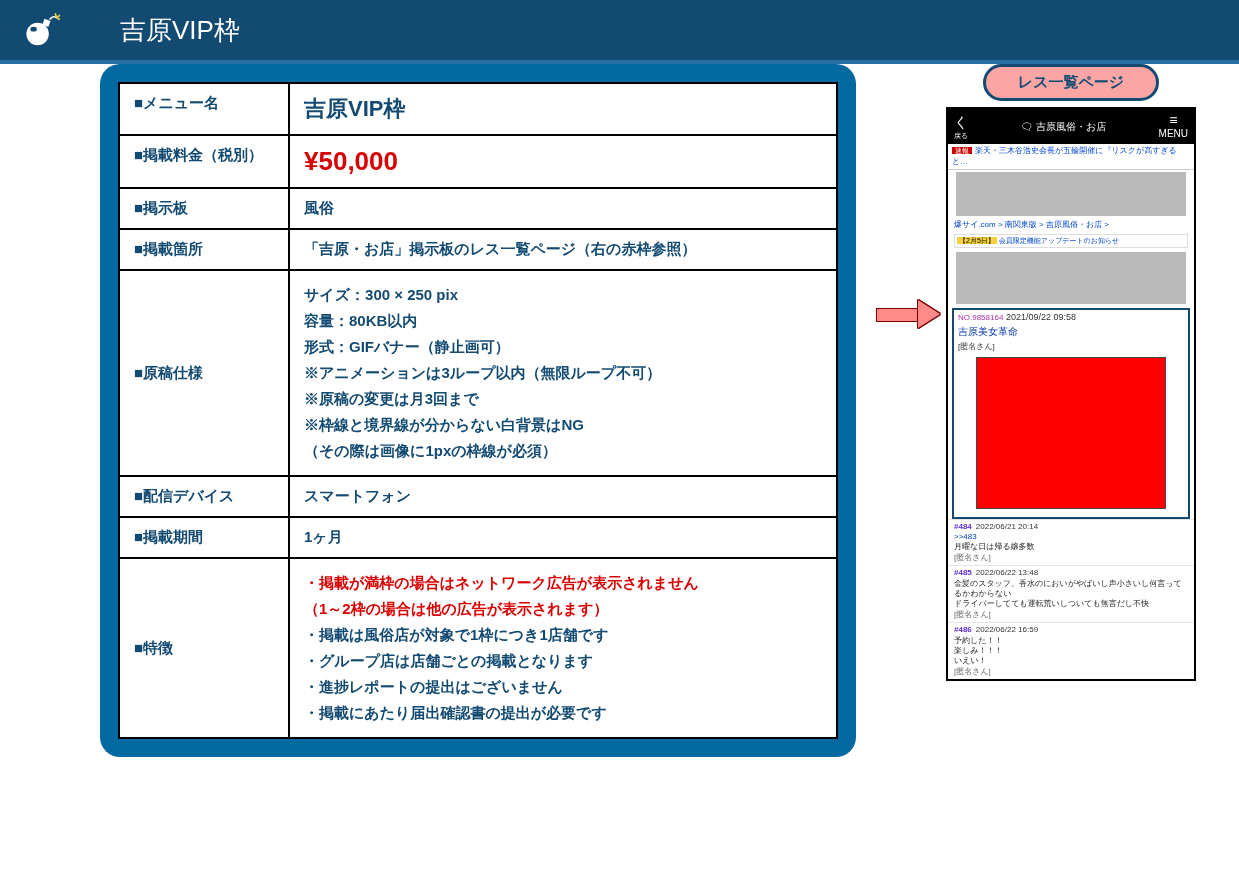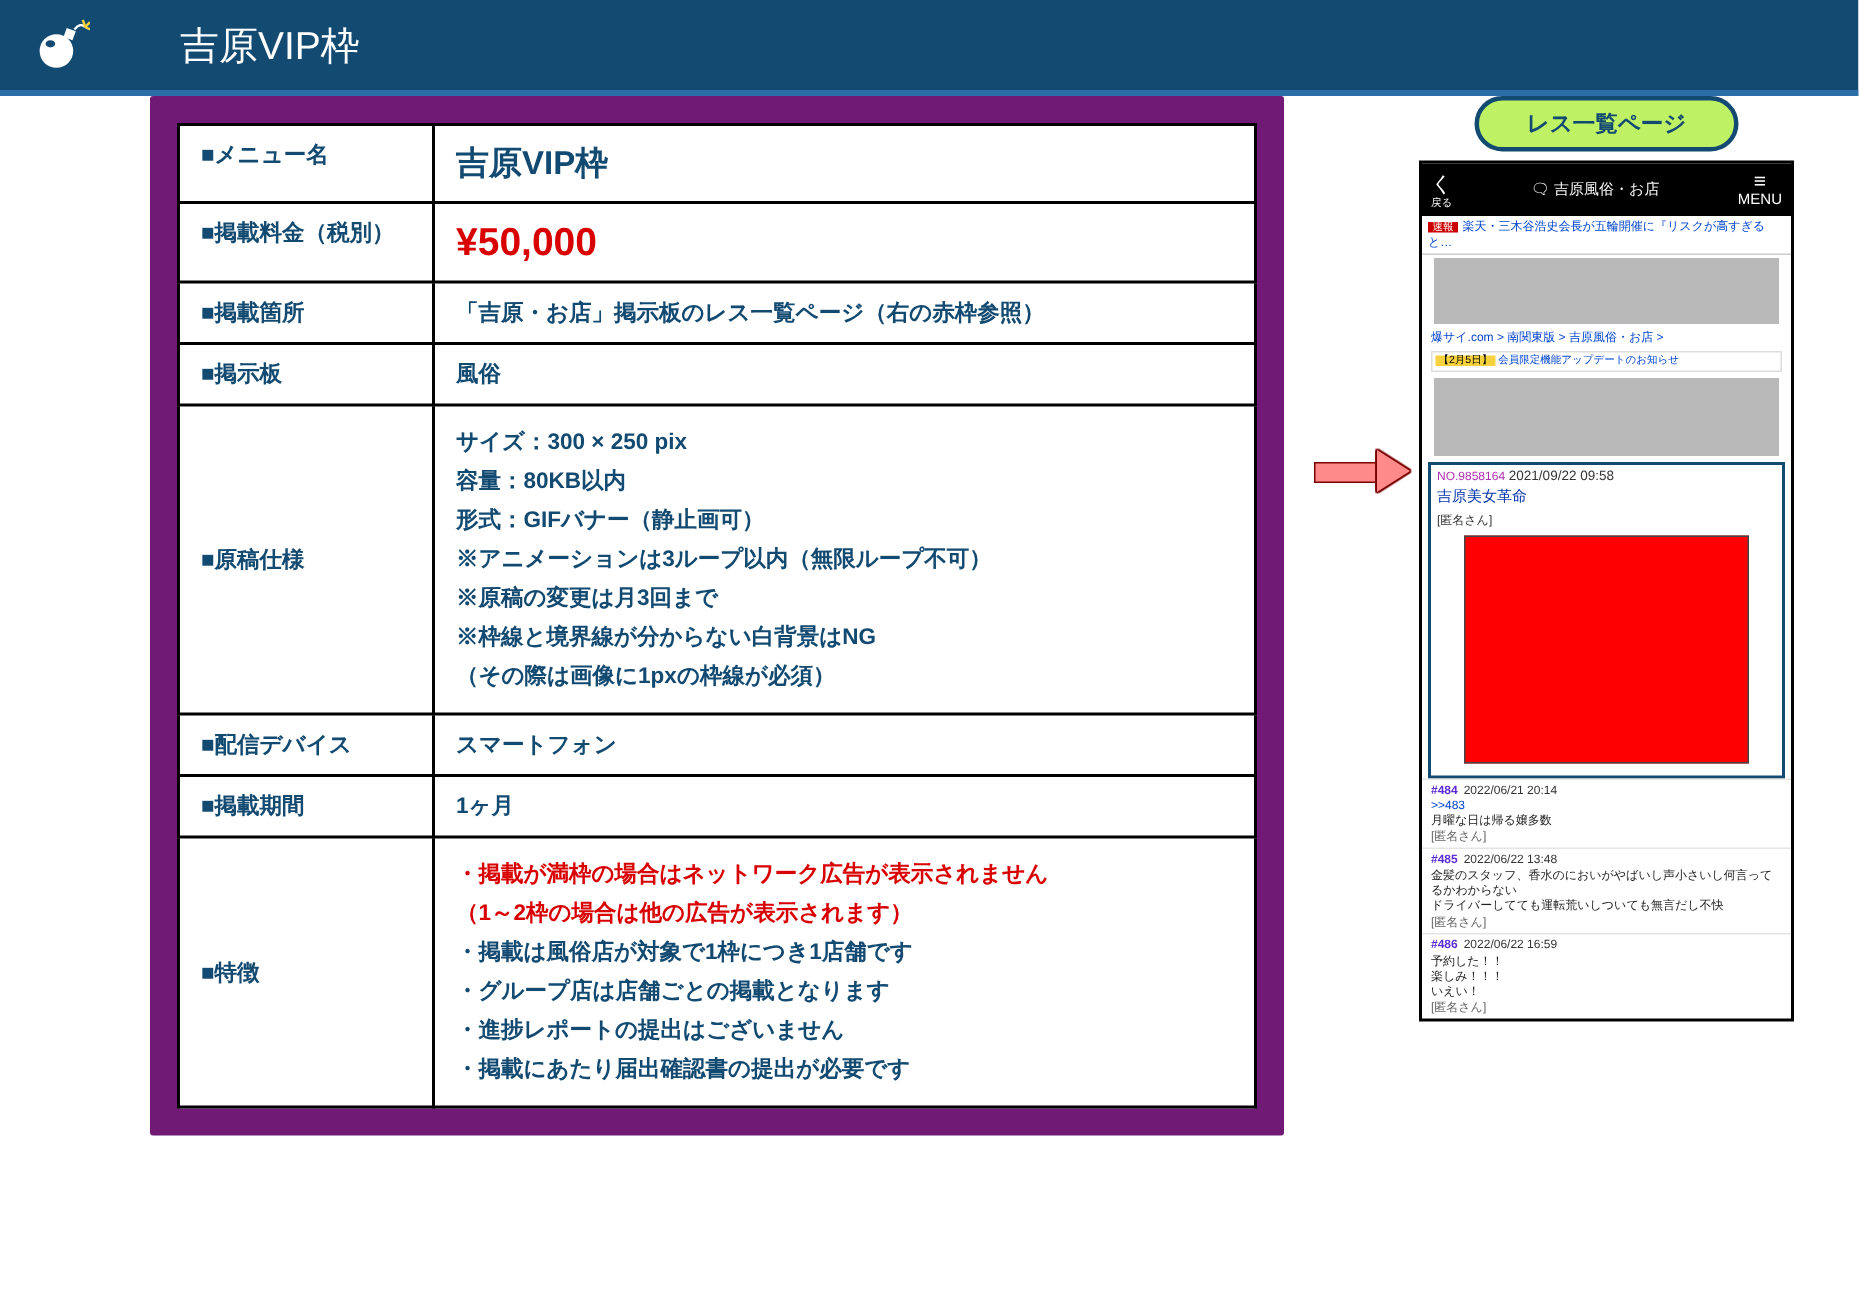--- a/index.html
+++ b/index.html
@@ -5,37 +5,37 @@
   html,body{margin:0;padding:0;font-family:"Meiryo","Hiragino Kaku Gothic Pro",sans-serif;background:#fff;}
   .page{width:1239px;height:871px;position:relative;overflow:hidden;}
   
   .header{background:#134a72;color:#fff;height:60px;display:flex;align-items:center;padding-left:20px;border-bottom:4px solid #2a6ea8;}
   .header-icon{width:40px;height:40px;display:flex;align-items:center;justify-content:center;margin-right:60px;}
   .header-title{font-size:26px;font-weight:400;}
   
   .subtitle{color:#134a72;font-size:22px;font-weight:700;margin:24px 0 16px 110px;}
   
   .main{display:flex;align-items:flex-start;padding:0 40px 0 100px;}
-  .card{background:#701a75;border-radius:2px;padding:18px;margin-right:10px;}
+  .card{background:#0369a1;border-radius:20px;padding:18px;margin-right:10px;}
   table.spec{border-collapse:collapse;width:720px;background:#fff;}
   table.spec th,table.spec td{border:2px solid #000;padding:10px 14px;vertical-align:top;text-align:left;font-size:15px;}
   table.spec th{width:140px;color:#134a72;font-weight:700;background:#fff;}
   td .big{font-size:22px;font-weight:700;color:#134a72;}
   td .price{font-size:26px;font-weight:700;color:#d80000;}
   td .navy{color:#134a72;font-weight:700;}
   td .red{color:#d80000;font-weight:700;}
   td .line{display:block;margin:2px 0;line-height:1.6;}
   
   .arrow-wrap{width:80px;display:flex;align-items:center;justify-content:center;margin-top:240px;}
   .arrow{position:relative;width:60px;height:20px;}
   .arrow-shaft{position:absolute;left:0;top:4px;width:44px;height:12px;background:#ff8a8a;border:1px solid #7a0000;}
   .arrow-head{position:absolute;right:-4px;top:-4px;width:0;height:0;border-top:14px solid transparent;border-bottom:14px solid transparent;border-left:22px solid #ff8a8a;filter:drop-shadow(1px 0 0 #7a0000) drop-shadow(-1px 0 0 #7a0000) drop-shadow(0 1px 0 #7a0000) drop-shadow(0 -1px 0 #7a0000);}
   
   .preview{width:250px;}
-  .pill{border:3px solid #134a72;border-radius:24px;background:#bef264;color:#134a72;font-weight:700;text-align:center;padding:6px 0;margin:0 auto 6px;width:170px;font-size:15px;}
+  .pill{border:3px solid #134a72;border-radius:24px;background:#fca5a5;color:#134a72;font-weight:700;text-align:center;padding:6px 0;margin:0 auto 6px;width:170px;font-size:15px;}
   .phone{border:2px solid #000;background:#fff;padding:0;font-size:9px;color:#333;line-height:1.3;}
   .ph-top{background:#000;color:#fff;display:flex;align-items:center;justify-content:space-between;padding:4px 6px;font-size:10px;}
   .ph-back{color:#fff;font-size:14px;}
   .ph-menu{font-size:10px;text-align:center;}
   .ph-menu div:first-child{font-size:14px;line-height:1;}
   .ph-banner{background:#fff;border-bottom:1px solid #ccc;padding:2px 4px;font-size:8px;color:#0044cc;}
   .ph-banner .tag{background:#c00;color:#fff;padding:0 3px;margin-right:3px;font-size:7px;}
   .ph-gray{background:#b9b9b9;height:44px;margin:2px 8px;}
   .ph-crumb{font-size:8px;padding:2px 6px;color:#0044cc;}
   .ph-notice{font-size:7px;color:#0044cc;border:1px solid #ddd;margin:2px 6px;padding:1px 2px;}
@@ -84,26 +84,26 @@
         <tbody>
             <tr>
           <th>■メニュー名</th>
           <td><span class="big">吉原VIP枠</span></td>
         </tr>
         <tr>
           <th>■掲載料金（税別）</th>
           <td><span class="price">¥50,000</span></td>
         </tr>
         <tr>
+          <th>■掲示板</th>
+          <td><span class="navy">風俗</span></td>
+        </tr>
+        <tr>
           <th>■掲載箇所</th>
           <td><span class="navy">「吉原・お店」掲示板のレス一覧ページ（右の赤枠参照）</span></td>
-        </tr>
-        <tr>
-          <th>■掲示板</th>
-          <td><span class="navy">風俗</span></td>
         </tr>
         <tr>
           <th style="vertical-align:middle">■原稿仕様</th>
           <td>
             <span class="line navy">サイズ：300 × 250 pix</span>
             <span class="line navy">容量：80KB以内</span>
             <span class="line navy">形式：GIFバナー（静止画可）</span>
             <span class="line navy">※アニメーションは3ループ以内（無限ループ不可）</span>
             <span class="line navy">※原稿の変更は月3回まで</span>
             <span class="line navy">※枠線と境界線が分からない白背景はNG</span>

